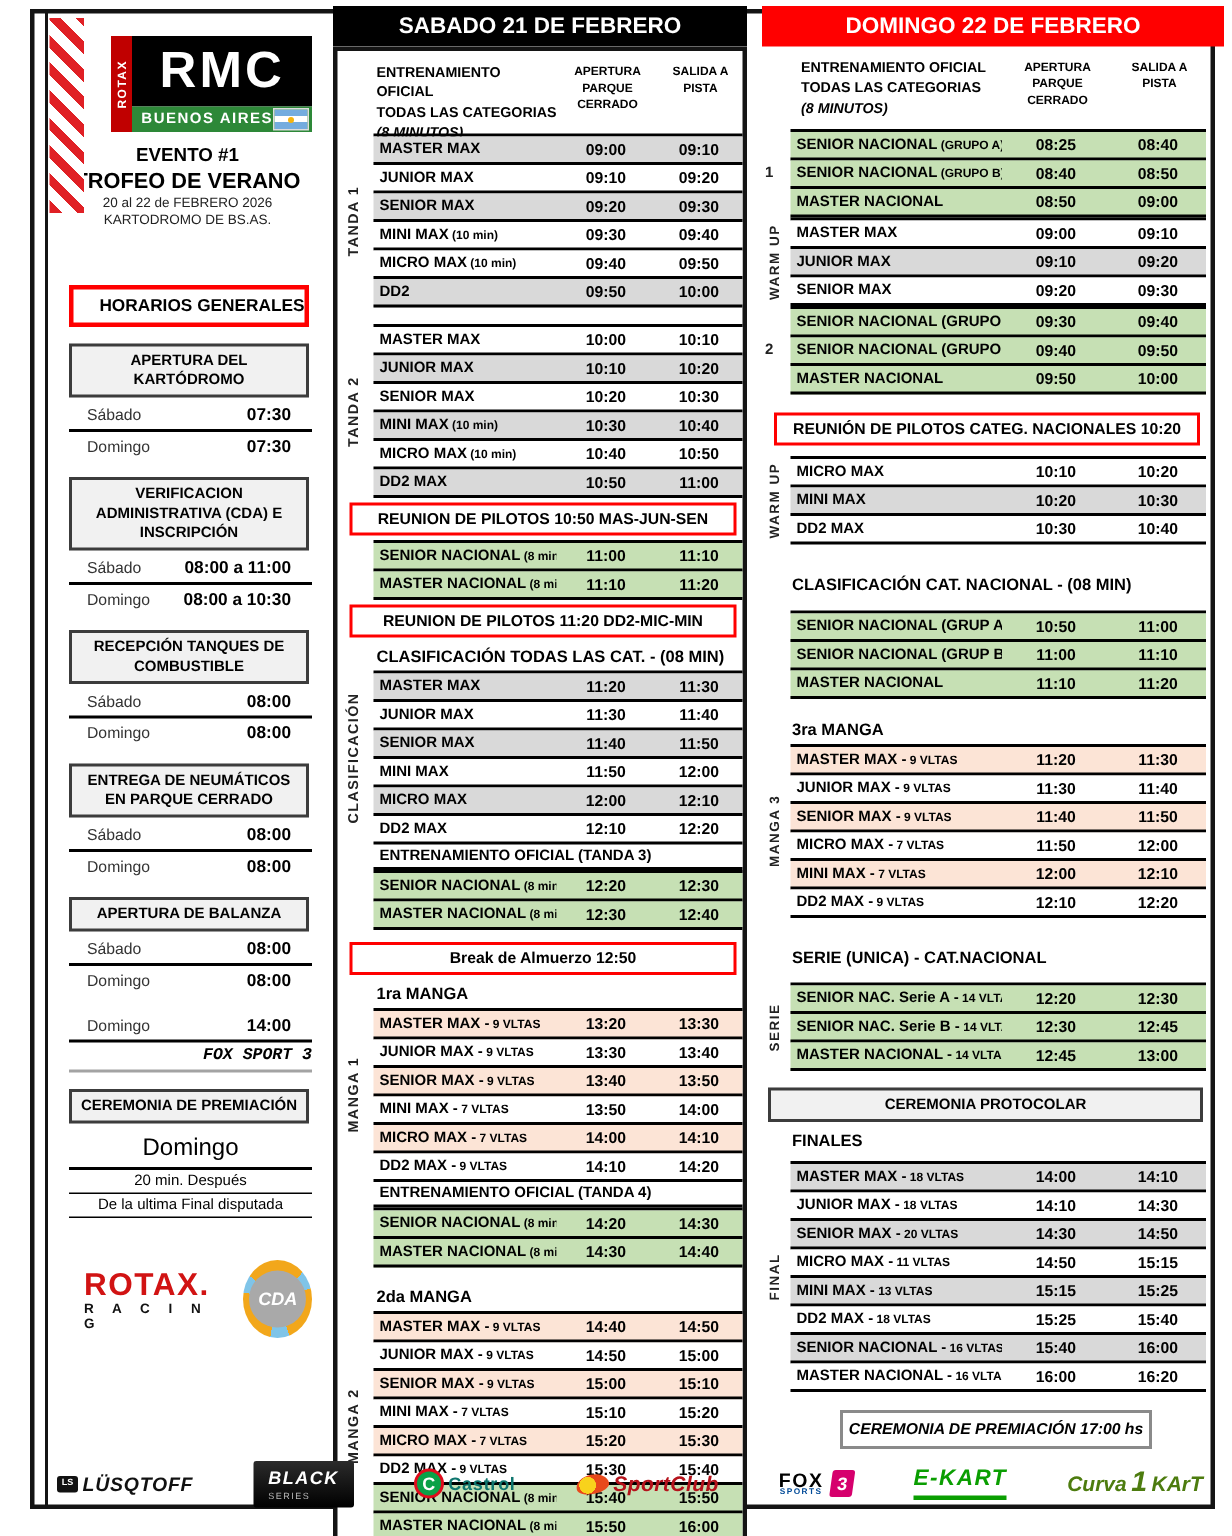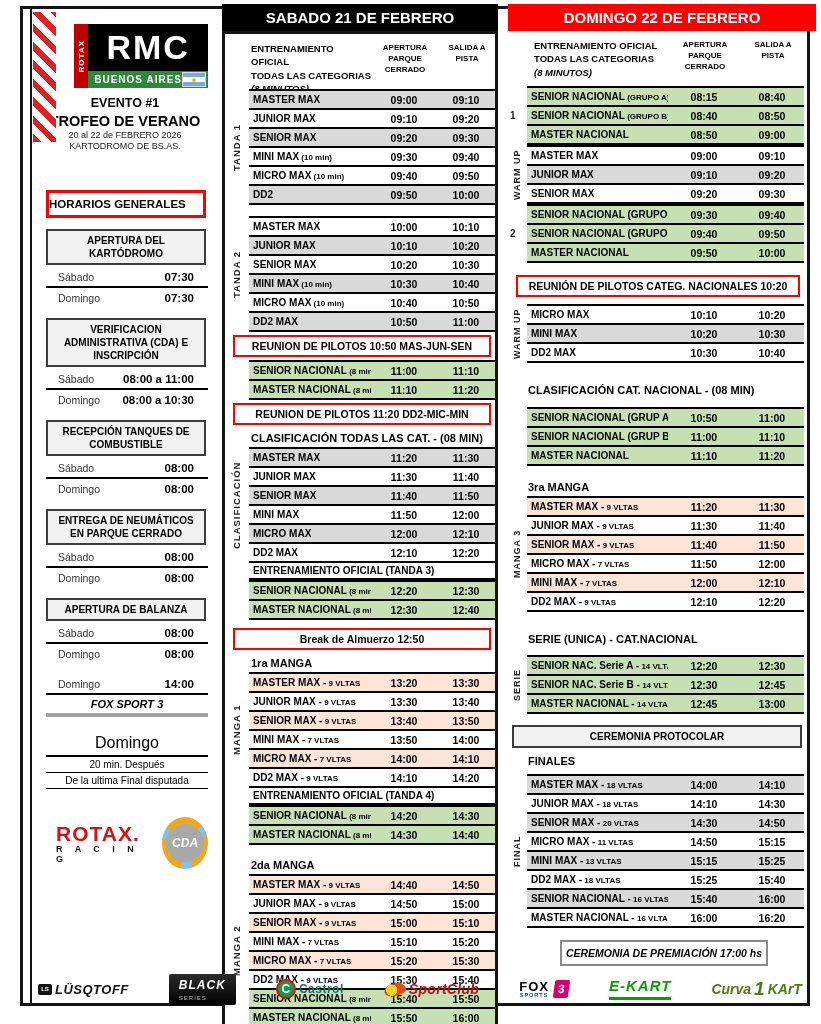--- a/index.html
+++ b/index.html
@@ -21,31 +21,31 @@
             font-weight:900;font-size:34px;letter-spacing:2px;}
   .rmc-green{height:17px;background:#2d8838;display:flex;align-items:center;}
   .rmc-city{flex:1;color:#fff;font-weight:bold;font-size:10px;letter-spacing:1px;padding-left:6px;white-space:nowrap;}
   .flag{width:22px;height:13px;margin-right:2px;background:linear-gradient(#74acdf 33%,#fff 33% 66%,#74acdf 66%);
         position:relative;border:1px solid #ddd;}
   .flag:after{content:"";position:absolute;left:9px;top:5px;width:4px;height:4px;border-radius:50%;background:#f6b40e;}
   .event{margin-top:8px;text-align:center;line-height:1.25;}
   .ev1{font-weight:bold;font-size:12.5px;}
   .ev2{font-weight:bold;font-size:14.5px;}
   .ev3,.ev4{font-size:9px;color:#222;}
-  .horarios{margin:38px 2px 0 4px;border:3px solid #f00;text-align:left;font-weight:bold;font-size:11.5px;padding:5px 0;}
+  .horarios{margin:38px 2px 0 4px;border:3px solid #f00;text-align:right;font-weight:bold;font-size:11.5px;padding:5px 0;}
   .sb-block{margin-top:11px;}
   .sb-head{background:#f1f1f1;border:2px solid #3c3c3c;text-align:center;font-weight:bold;font-size:10px;
            padding:3px 4px;margin:0 2px 2px 4px;line-height:1.3;}
   .sb-red{background:#f00;color:#fff;border-color:#c00;}
   .sb-row{display:flex;align-items:center;height:19px;margin:0 0 0 4px;border-bottom:2.5px solid #000;}
   .sb-row.last{border-bottom:none;}
   .sb-label{flex:1;font-size:10.5px;color:#333;padding-left:12px;}
   .sb-value{font-weight:bold;font-size:11.5px;text-align:right;padding-right:14px;}
-  .sb-footer{font-weight:bold;font-style:italic;font-size:11px;text-align:center;height:18px;line-height:18px;
-             margin-left:4px;border-bottom:4px solid #a3a3a3;}
+  .sb-footer{font-weight:bold;font-style:italic;font-size:11px;text-align:right;height:18px;line-height:18px;
+             margin-left:4px;border-bottom:2px solid #a3a3a3;font-family:Liberation Mono, monospace;}
   .sb-line{text-align:center;margin-left:4px;border-bottom:2px solid #000;padding:2px 0;}
   .sb-line0{font-size:16px;padding:6px 0 3px;}
   .sb-line1,.sb-line2{font-size:10px;border-bottom-width:1.5px;}
   .brands{display:flex;align-items:center;gap:16px;margin:28px 0 0 14px;}
   .rotax-word{color:#d11313;font-weight:900;font-size:21px;letter-spacing:1px;line-height:1;}
   .racing-word{color:#111;font-weight:bold;font-size:9px;letter-spacing:5px;}
   .cda{width:52px;height:52px;border-radius:50%;
        background:conic-gradient(#f2a71b 0 12%,#7fc4e8 12% 20%,#f2a71b 20% 45%,#7fc4e8 45% 53%,#f2a71b 53% 78%,#7fc4e8 78% 86%,#f2a71b 86% 100%);
        display:flex;align-items:center;justify-content:center;}
   .cda-in{width:38px;height:38px;border-radius:50%;background:#a9a9a9;color:#fff;display:flex;align-items:center;justify-content:center;
@@ -201,20 +201,21 @@
           </div>
         </div>
         <div class="sb-block">
           <div class="sb-row">
             <span class="sb-label">Domingo</span>
             <span class="sb-value">14:00</span>
           </div>
           <div class="sb-footer">FOX SPORT 3</div>
         </div>
         <div class="sb-block">
+          <div class="sb-head">CEREMONIA DE PREMIACIÓN</div>
           <div class="sb-line sb-line0">Domingo</div>
           <div class="sb-line sb-line1">20 min. Después</div>
           <div class="sb-line sb-line2">De la ultima Final disputada</div>
         </div>
       </div>
 
     <div class="brands">
       <div>
         <div class="rotax-word">ROTAX.</div>
         <div class="racing-word">R A C I N G</div>
@@ -488,21 +489,21 @@
       </div>
       <div class="th-c">APERTURA PARQUE CERRADO</div>
       <div class="th-c th-c2">SALIDA A PISTA</div>
     </div>
     <div>
         <div class="tblock">
           <div class="glabel">1</div>
           <div class="rows">
             <div class="row bg-green">
               <div class="rname">SENIOR NACIONAL<span class="rnote"> (GRUPO A)</span></div>
-              <div class="tc">08:15</div>
+              <div class="tc">08:25</div>
               <div class="tc2">08:40</div>
             </div>
             <div class="row bg-green">
               <div class="rname">SENIOR NACIONAL<span class="rnote"> (GRUPO B)</span></div>
               <div class="tc">08:40</div>
               <div class="tc2">08:50</div>
             </div>
             <div class="row bg-green">
               <div class="rname">MASTER NACIONAL</div>
               <div class="tc">08:50</div>

